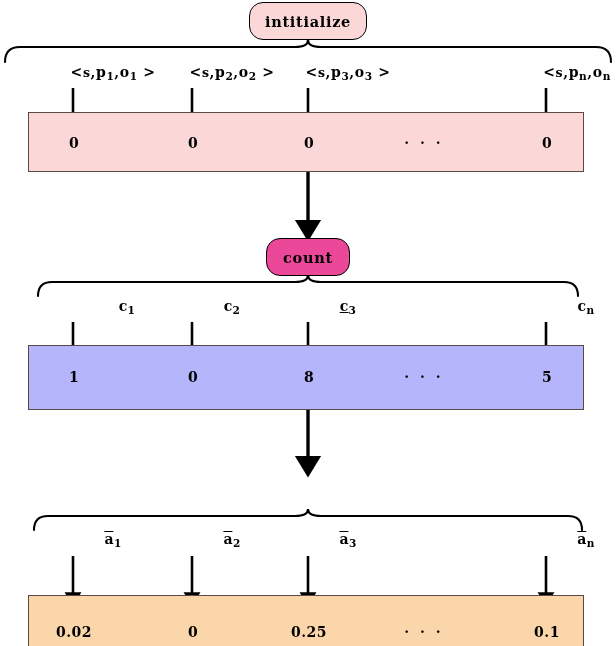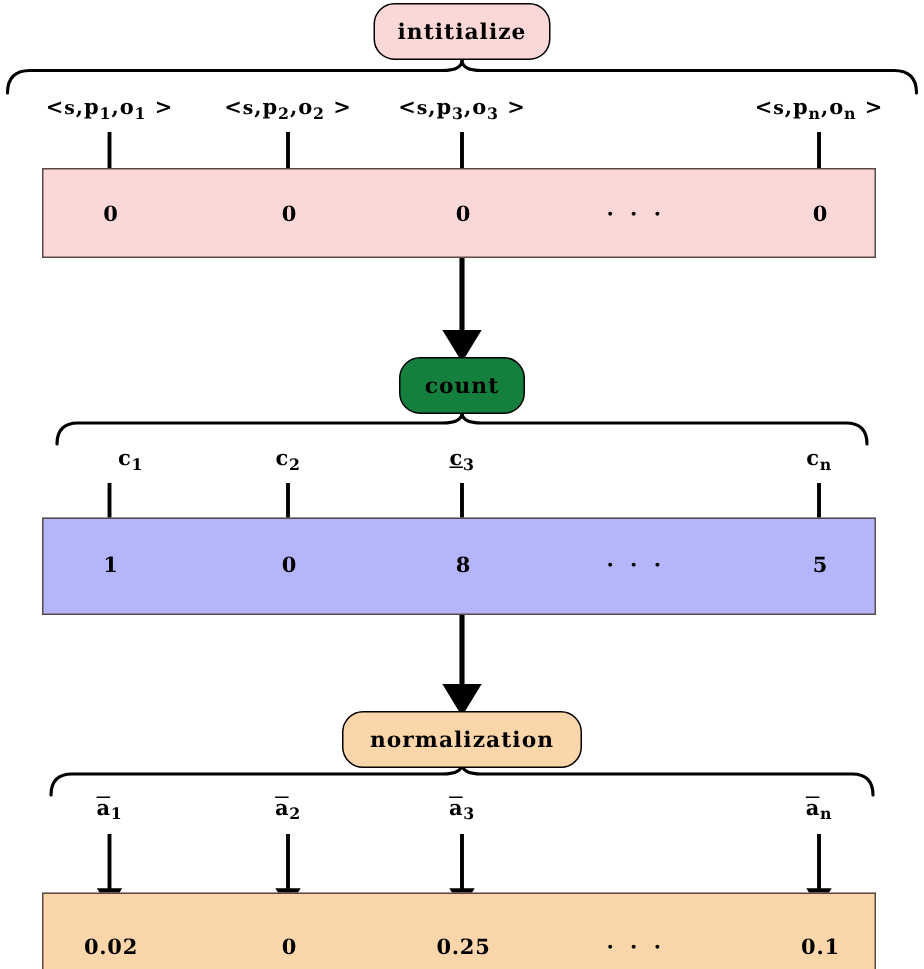--- a/index.html
+++ b/index.html
@@ -38,21 +38,21 @@
     white-space: nowrap;
   }
   .node-init {
     left: 249px; top: 2px;
     width: 118px; height: 38px;
     background: #fcd7d7;
   }
   .node-count {
     left: 266px; top: 238px;
     width: 84px; height: 38px;
-    background: #15803d;
+    background: #ec4899;
   }
   .node-norm {
     left: 228px; top: 474px;
     width: 160px; height: 38px;
     background: #fbd6ab;
   }
 
   
   .row {
     position: absolute;
@@ -90,20 +90,21 @@
   .row-orng .ellipsis { top: 28px; }
 
   
   .lbl {
     position: absolute;
     transform: translateX(-50%);
     font-weight: 700;
     font-size: 14px;
     white-space: nowrap;
     letter-spacing: 0.4px;
+    margin-left: 40px;
   }
   .lbl sub {
     font-size: 10.5px;
     font-weight: 700;
     vertical-align: baseline;
     position: relative;
     top: 3px;
   }
   .ovl {
     display: inline-block;
@@ -233,23 +234,20 @@
   </div>
 
   <div class="row row-blue">
     <span class="cell" style="left:45px;">1</span>
     <span class="cell" style="left:164px;">0</span>
     <span class="cell" style="left:280px;">8</span>
     <span class="ellipsis" style="left:395px;">· · ·</span>
     <span class="cell" style="left:518px;">5</span>
   </div>
 
-  <div class="node node-norm">
-    <span>normalization</span>
-  </div>
 
   <div class="lbl" style="left:73px; top:531px;">
     <span class="ovl">a</span><sub>1</sub>
   </div>
   <div class="lbl" style="left:192px; top:531px;">
     <span class="ovl">a</span><sub>2</sub>
   </div>
   <div class="lbl" style="left:308px; top:531px;">
     <span class="ovl">a</span><sub>3</sub>
   </div>

